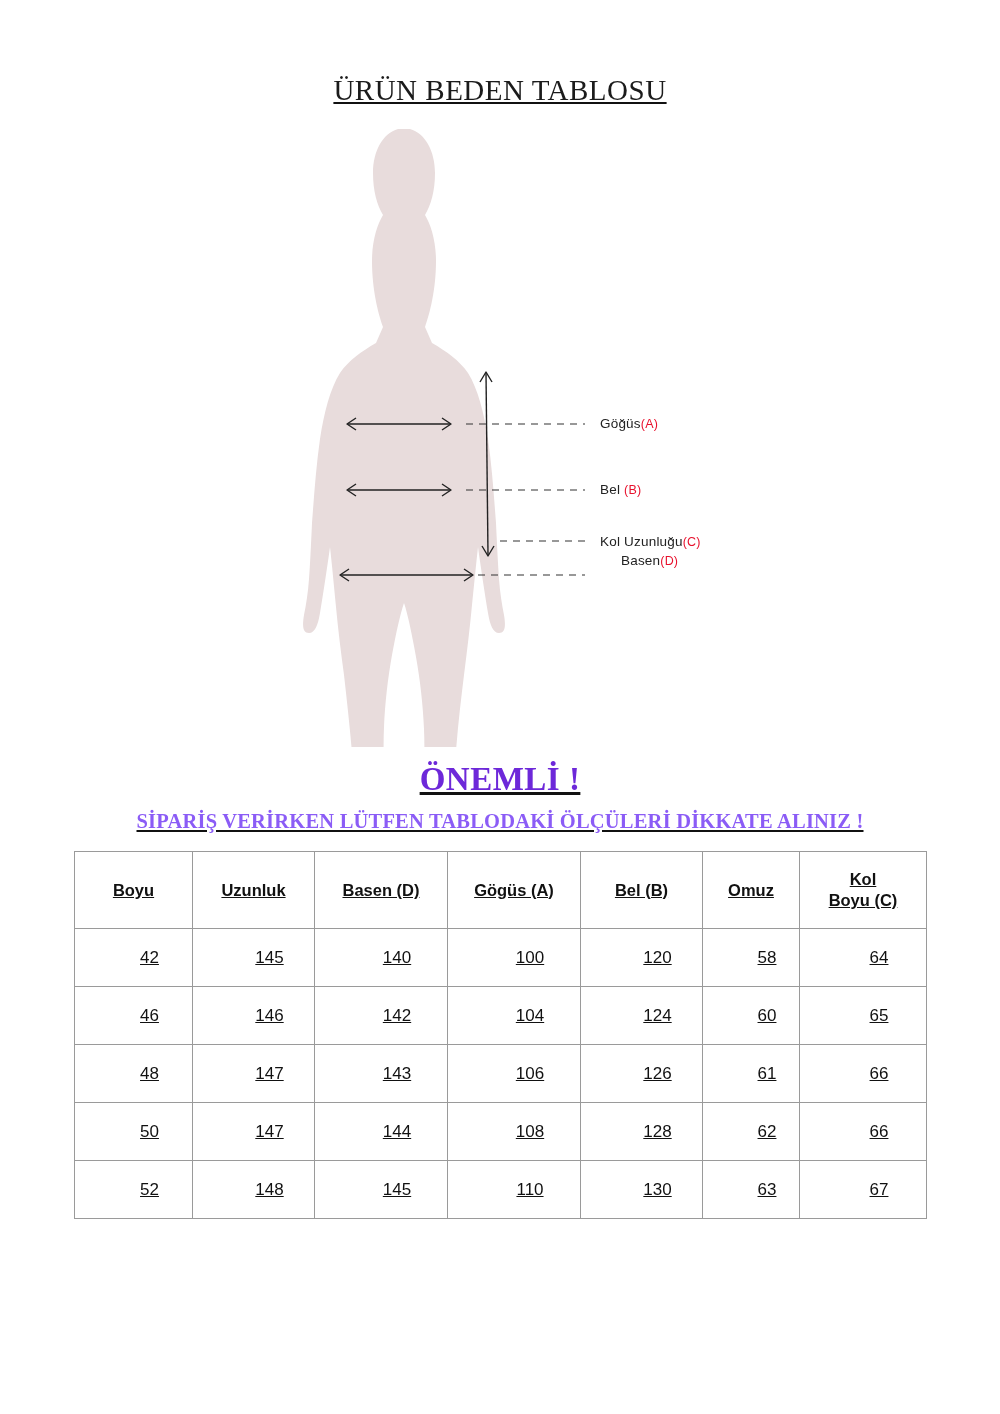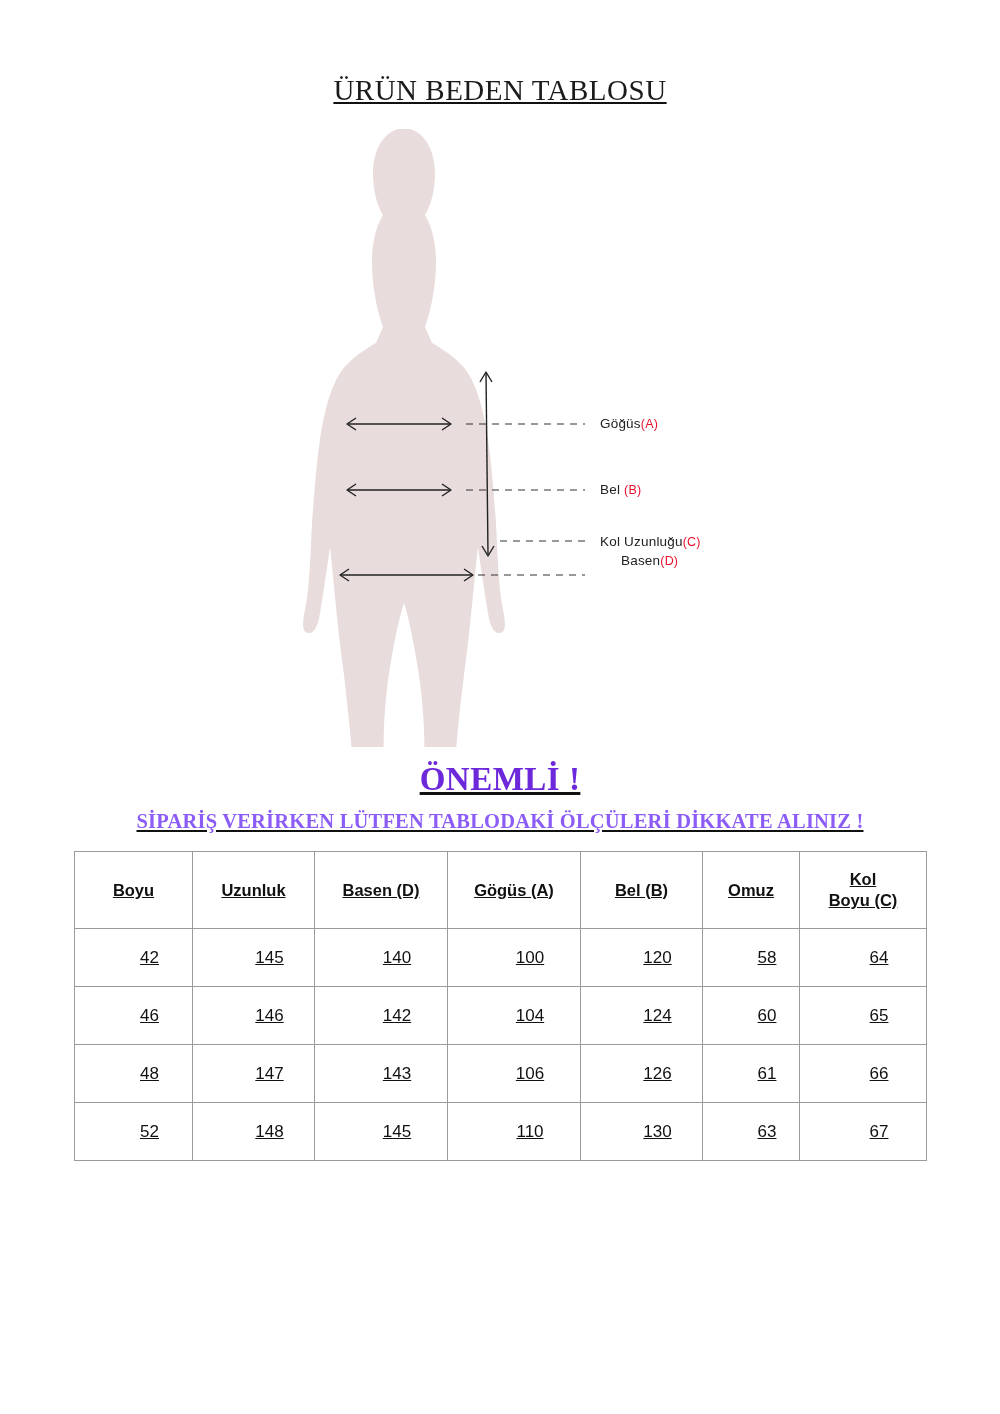--- a/index.html
+++ b/index.html
@@ -279,20 +279,29 @@
         <tr>
           <td>48</td>
           <td>147</td>
           <td>143</td>
           <td>106</td>
           <td>126</td>
           <td>61</td>
           <td>66</td>
         </tr>
         <tr>
+          <td>50</td>
+          <td>147</td>
+          <td>144</td>
+          <td>108</td>
+          <td>128</td>
+          <td>62</td>
+          <td>66</td>
+        </tr>
+        <tr>
           <td>52</td>
           <td>148</td>
           <td>145</td>
           <td>110</td>
           <td>130</td>
           <td>63</td>
           <td>67</td>
         </tr>
       </tbody>
     </table>

